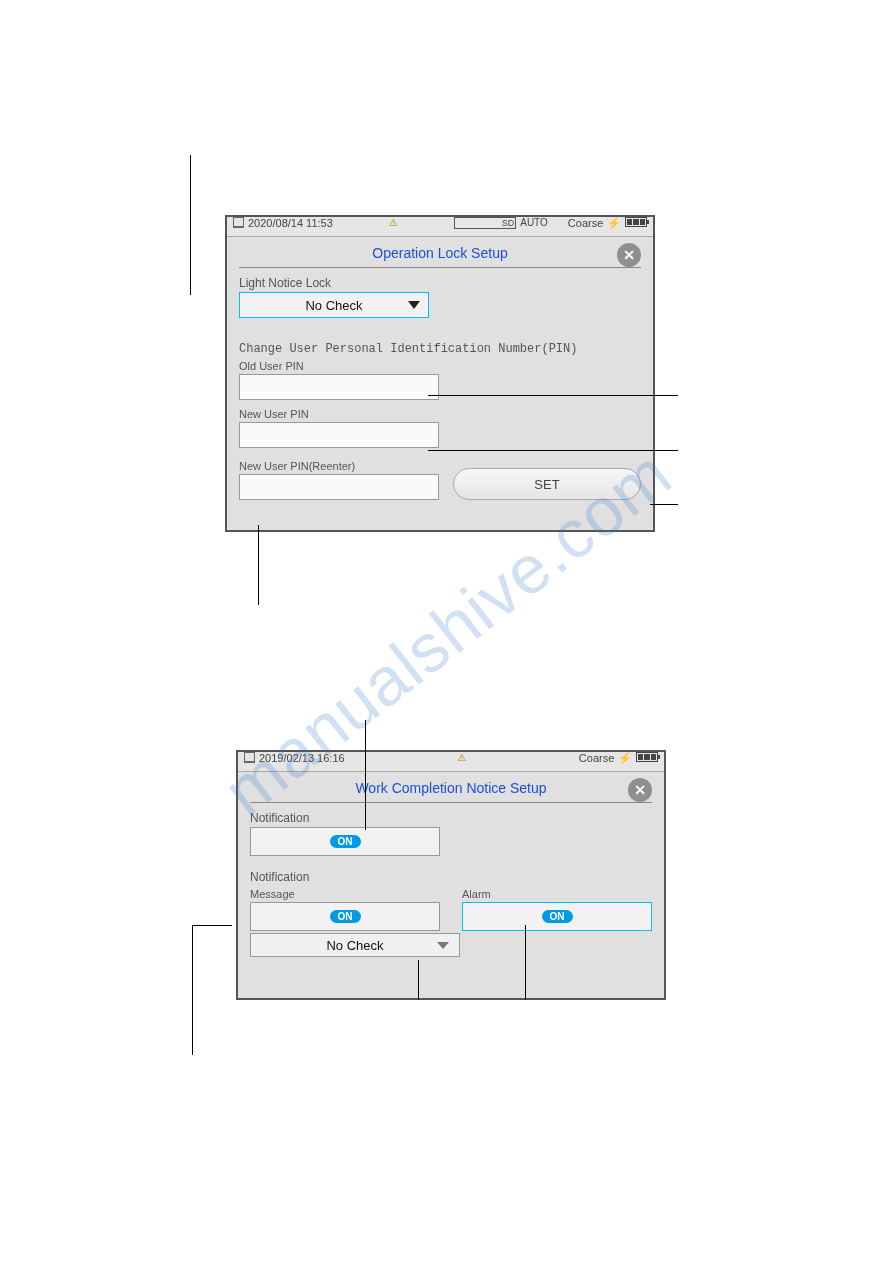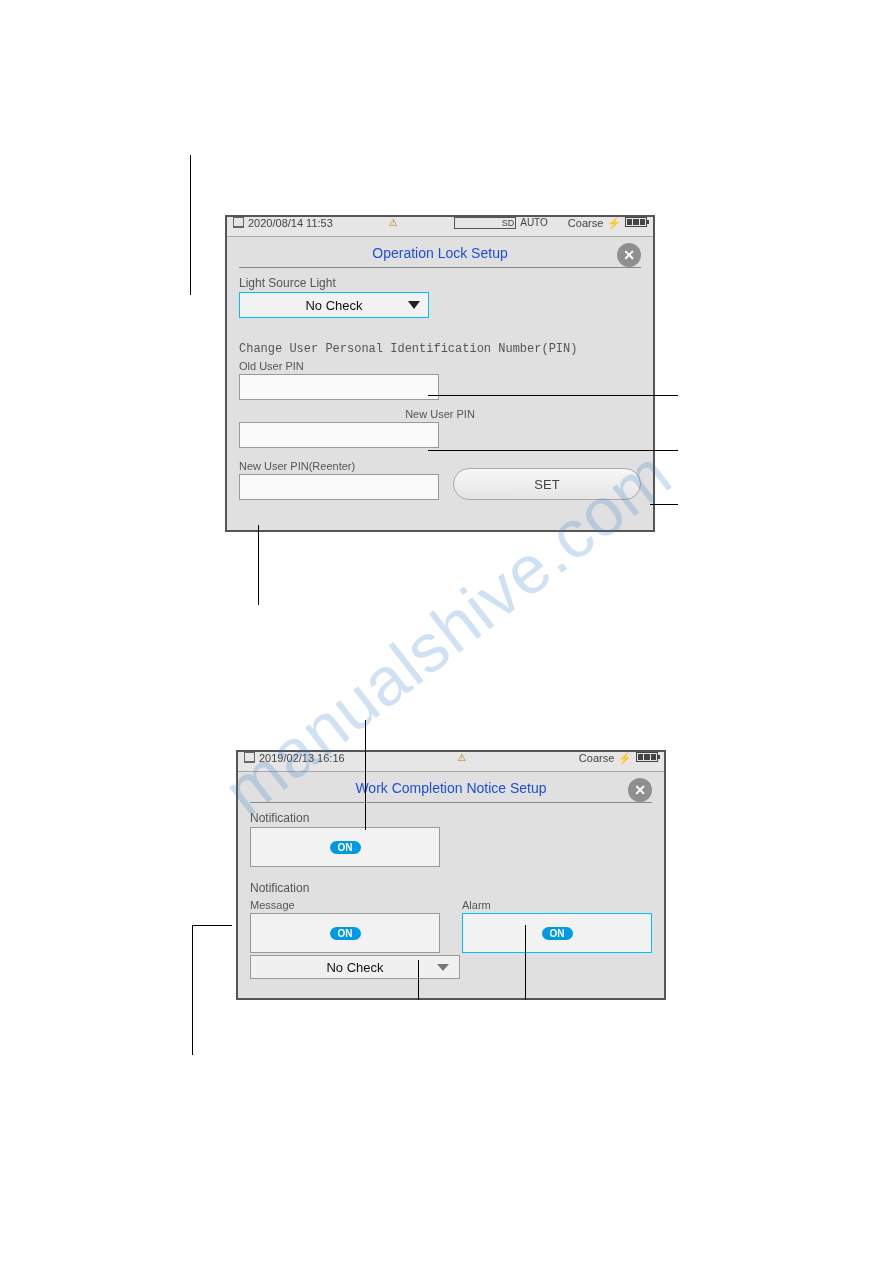--- a/index.html
+++ b/index.html
@@ -98,21 +98,21 @@
     width: 210px; height: 32px;
     border: 1px solid #aaa;
     border-radius: 16px;
     background: linear-gradient(#f7f7f7,#e5e5e5);
     display:flex; align-items:center; justify-content:center;
     font-size: 13px; color:#444;
   }
   .toggle-wrap {
     border: 1px solid #999;
     background: #f2f2f2;
-    height: 40px; width: 190px;
+    height: 29px; width: 190px;
     display:flex; align-items:center; justify-content:center;
     margin-top:2px;
   }
   .toggle-wrap.sel { border-color:#00bfff; }
   .pill {
     background:#0099e6; color:#fff; font-size:10px; font-weight:bold;
     padding: 1px 8px; border-radius: 9px;
   }
   .two-col { display:flex; gap: 22px; }
   .col { flex:1; }
@@ -159,31 +159,31 @@
         </div>
       </div>
   </div>
   <div class="panel-body">
     <div class="title-row">
       <span class="title-text">Operation Lock Setup</span>
       <div class="close-btn">✕</div>
     </div>
     <div class="hr"></div>
 
-    <div class="label">Light Source Light</div>
+    <div class="label">Light Notice Lock</div>
     <div class="select-box">
       <span>No Check</span>
       <div class="caret"></div>
     </div>
 
     <div class="label" style="margin-top:24px;font-family:Liberation Mono, monospace;">Change User Personal Identification Number(PIN)</div>
     <div class="sublabel">Old User PIN</div>
     <div class="input-box"></div>
 
-    <div class="sublabel" style="margin-top:8px;text-align:center;">New User PIN</div>
+    <div class="sublabel" style="margin-top:8px;">New User PIN</div>
     <div class="input-box"></div>
 
     <div class="row" style="margin-top:8px;">
       <div>
         <div class="sublabel">New User PIN(Reenter)</div>
         <div class="input-box"></div>
       </div>
       <div class="set-btn">
         <span>SET</span>
       </div>

